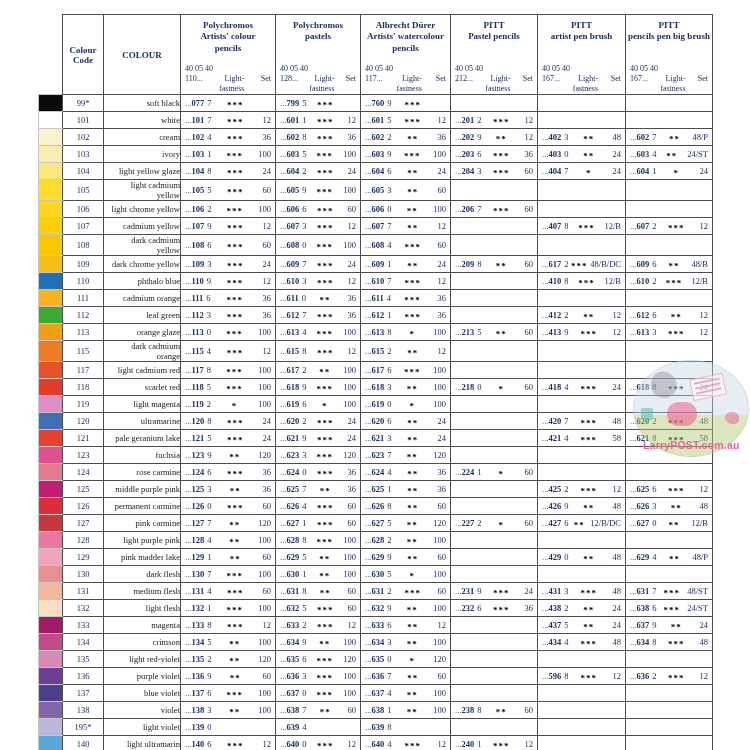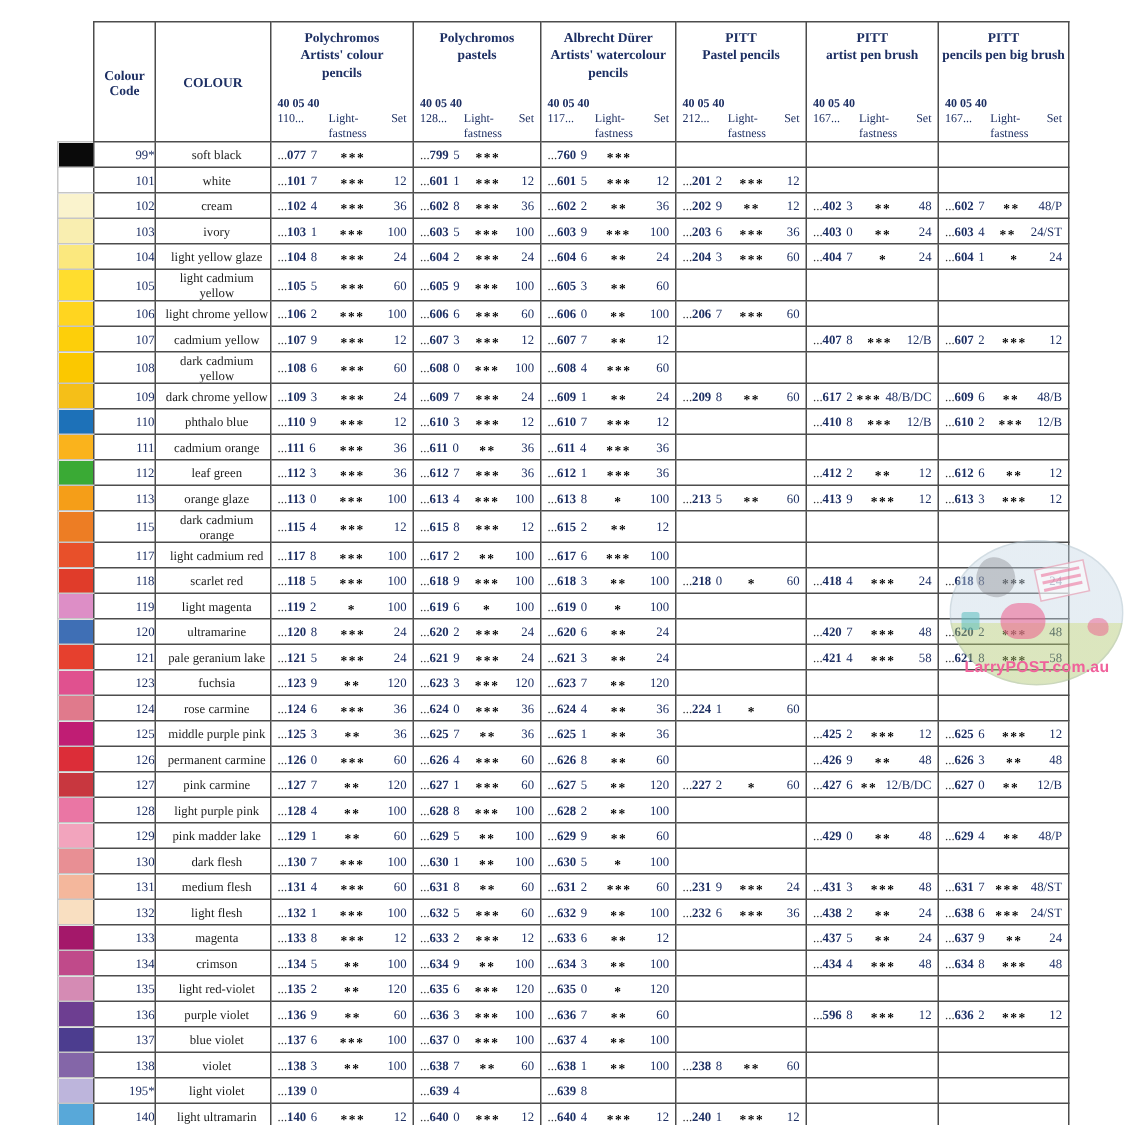--- a/index.html
+++ b/index.html
@@ -17,27 +17,27 @@
   th.hd, td.code, td.name, td.pcell-td{border:1px solid #4d4d4d;}
   th.sw-hd{border:none;background:#fff;}
   td.sw{border:1px solid #c6c6c6;border-right:1px solid #4d4d4d;}
   thead tr{height:80px;}
   tbody tr{height:17px;}
   
   .hd{color:#1d2f63;font-weight:bold;font-size:9px;text-align:center;vertical-align:middle;}
   .phd{vertical-align:top;}
   .ptitle{height:44px;display:flex;flex-direction:column;justify-content:flex-start;padding-top:5px;
           color:#1d2f63;font-weight:bold;font-size:9px;line-height:1.25;text-align:center;}
-  .pcode{font-size:8px;color:#1d2f63;text-align:left;padding:0 0 1px 4px;font-weight:bold;}
+  .pcode{font-size:8px;color:#1d2f63;text-align:left;padding:0 0 1px 4px;font-weight:normal;}
   .pline{display:flex;justify-content:space-between;align-items:flex-start;
          font-size:8px;color:#1d2f63;padding:0 4px;font-weight:normal;line-height:1.2;}
-  .lf{text-align:left;}
+  .lf{text-align:right;}
   
-  td.code{color:#1d2f63;font-size:8.5px;text-align:right;}
-  td.name{color:#1c1c1c;font-size:8.5px;text-align:center;padding-left:5px;}
+  td.code{color:#1d2f63;font-size:8.5px;text-align:center;}
+  td.name{color:#1c1c1c;font-size:8.5px;text-align:right;padding-left:5px;}
   .pcell{display:flex;align-items:center;justify-content:space-between;padding:0 4px;height:100%;}
   .num{white-space:nowrap;color:#1d2f63;font-size:8.5px;}
   .num .dots{color:#333;font-weight:normal;}
   .num b{font-weight:bold;}
   .num .chk{margin-left:3px;font-weight:normal;}
   .stars{flex:1 1 auto;text-align:center;color:#000;font-size:9px;font-weight:bold;
          letter-spacing:1px;line-height:1;position:relative;top:2px;}
   .set{white-space:nowrap;color:#1d2f63;font-size:8.5px;text-align:right;min-width:12px;}
   
   #wm{position:absolute;left:633px;top:360px;width:116px;height:97px;z-index:5;pointer-events:none;}

